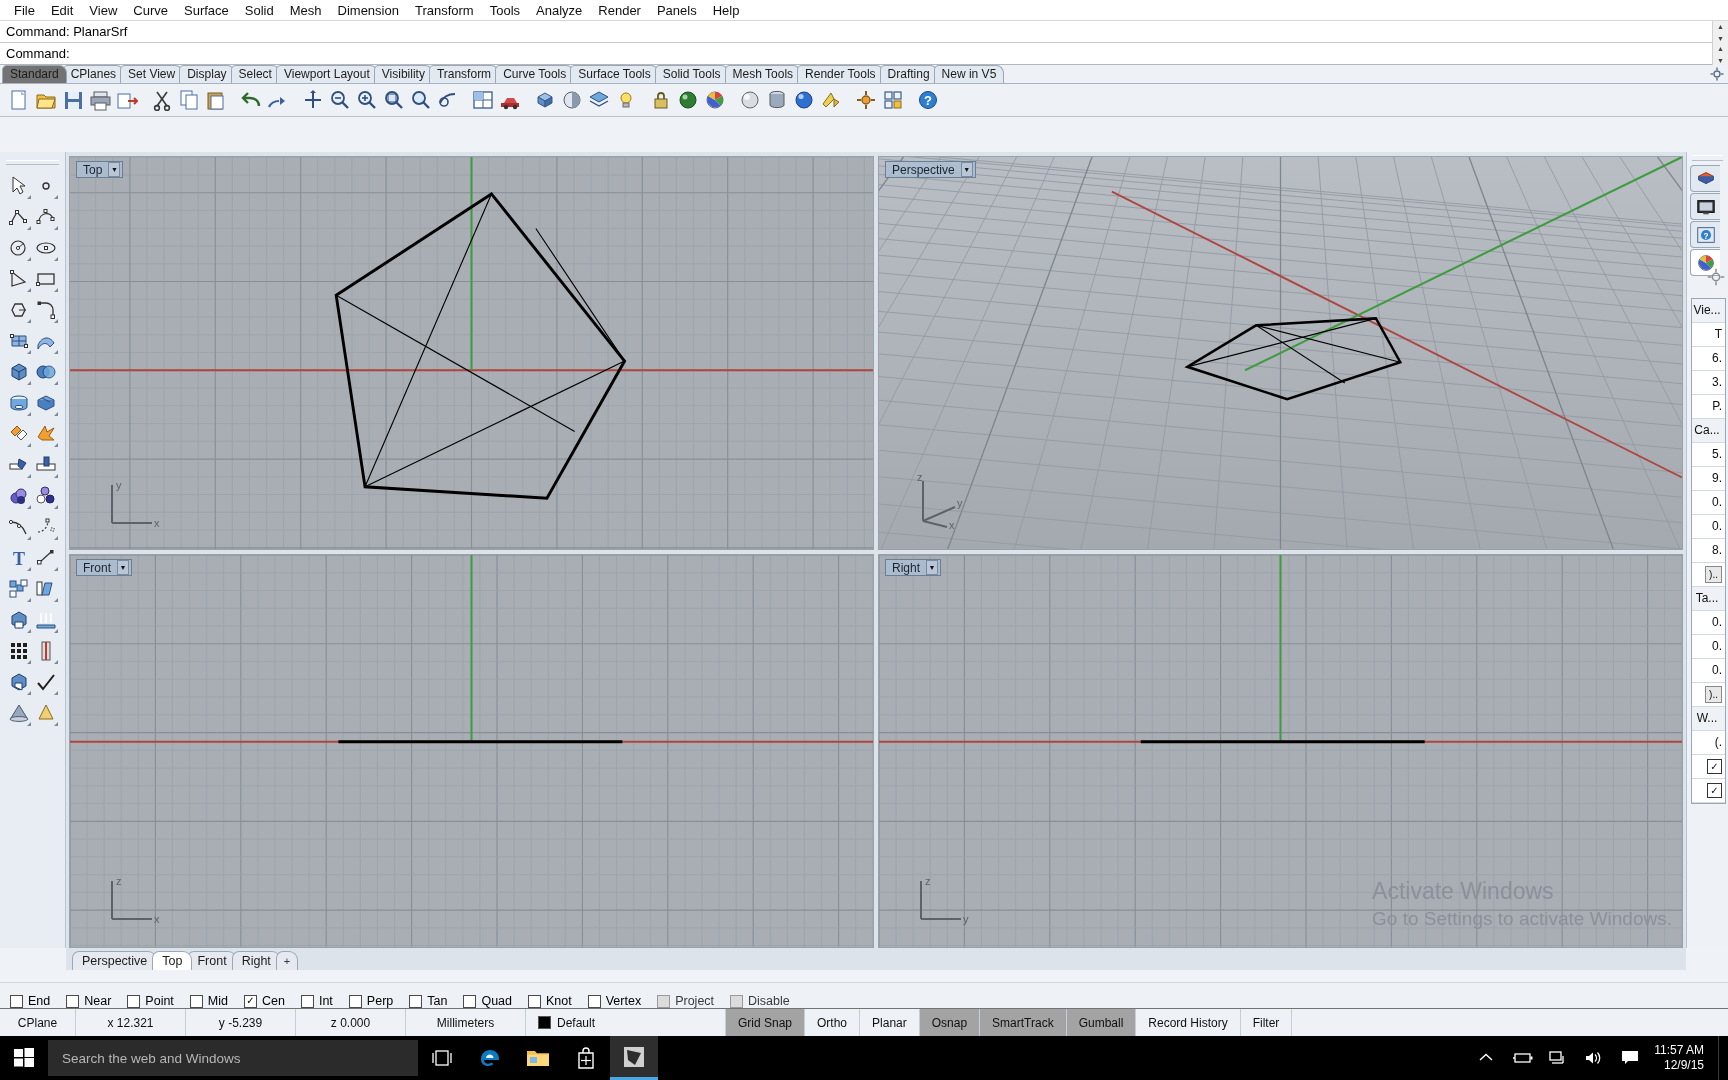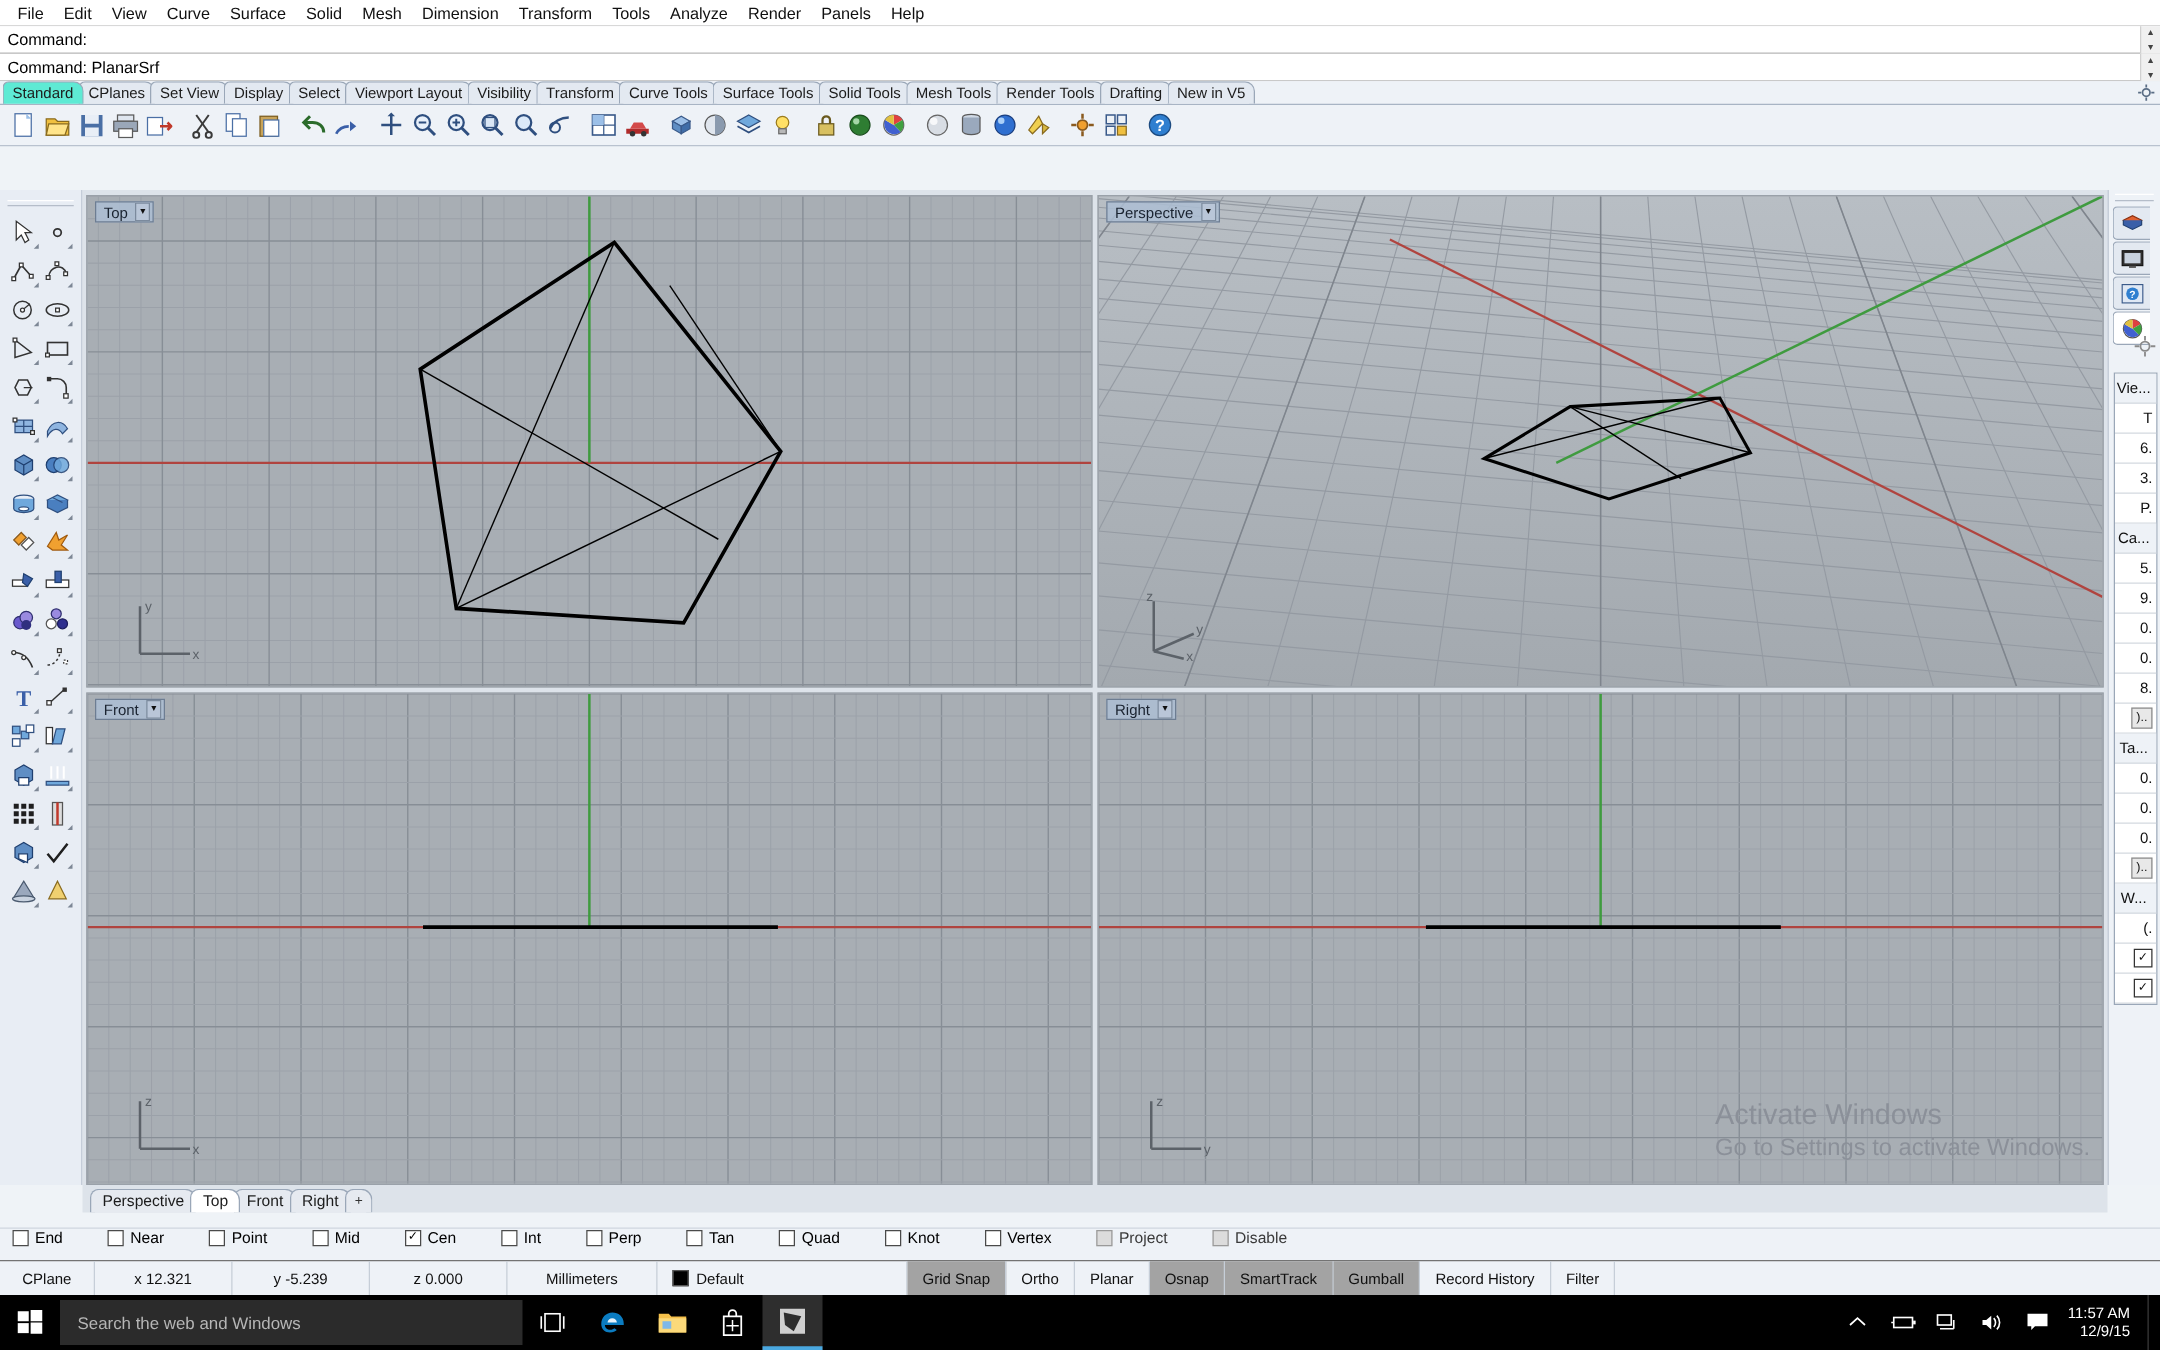--- a/index.html
+++ b/index.html
@@ -68,21 +68,21 @@
     border-bottom:1px solid #a8b4c4;
   }
   .ttab{
     height:18px; line-height:17px; padding:0 7px; font-size:12px;
     background:#e3e9f1; border:1px solid #9aa7b8; border-bottom:none;
     margin-right:-4px;
     border-radius:5px 8px 0 0;
     transform:skewX(-0deg);
     position:relative; color:#1c1c1c; white-space:nowrap;
   }
-  .ttab.active{ background:#5eead4; z-index:5; font-weight:normal; }
+  .ttab.active{ background:#737373; z-index:5; font-weight:normal; }
   .tabstrip .gear{
     position:absolute; right:4px; top:2px; width:14px;height:14px;
   }
 
   
   .maintools{
     height:33px; background:#eef2f7; display:flex; align-items:center;
     padding-left:6px; gap:2px; border-bottom:1px solid #b9c2cf;
   }
   .ticon{
@@ -142,23 +142,22 @@
     height:19px;line-height:18px;padding:0 9px;font-size:12.5px;
     background:#e6eaf0;border:1px solid #9aa7b8;border-bottom:none;
     border-radius:7px 9px 0 0; margin-right:-5px; color:#1c1c1c;
   }
   .vptab.active{ background:#ffffff; z-index:4; }
   .vptab.plus{ padding:0 7px; font-size:11px; color:#333; }
 
   
   .osnapbar{
     position:absolute; left:0; right:0; bottom:72px; height:26px;
-    background:#eef2f7; display:flex; align-items:flex-start; padding-left:10px;
+    background:#eef2f7; display:flex; align-items:flex-end; padding-left:10px;
     border-top:1px solid #cfd6df;
-    gap:20px;
   }
   .osnap{ display:flex;align-items:center; margin-right:16px; font-size:12.5px; }
   .osnap .box{
     width:13px;height:13px;border:1px solid #4a4a4a;background:#fff;
     margin-right:5px; display:flex;align-items:center;justify-content:center;
     font-size:10px; line-height:1; color:#000;
   }
   .osnap.dim .box{ background:#dcdcdc; border-color:#9a9a9a; }
   .osnap.dim span{ color:#3a3a3a; }
 
@@ -253,29 +252,29 @@
       <div class="menu-item">Dimension</div>
       <div class="menu-item">Transform</div>
       <div class="menu-item">Tools</div>
       <div class="menu-item">Analyze</div>
       <div class="menu-item">Render</div>
       <div class="menu-item">Panels</div>
       <div class="menu-item">Help</div>
     </div>
 
   <div class="cmdarea">
-    <div class="cmdline second">
-      <span>Command:</span>
+    <div class="cmdline">
+      <span>Command: PlanarSrf</span>
       <div class="cmd-scroll">
         <div class="arr">▲</div>
         <div class="arr">▼</div>
       </div>
     </div>
-    <div class="cmdline">
-      <span>Command: PlanarSrf</span>
+    <div class="cmdline second">
+      <span>Command:</span>
       <div class="cmd-scroll">
         <div class="arr">▲</div>
         <div class="arr">▼</div>
       </div>
     </div>
   </div>
 
   <div class="tabstrip" id="tabstrip">
     <div class="ttab active">Standard</div>
       <div class="ttab">CPlanes</div>

